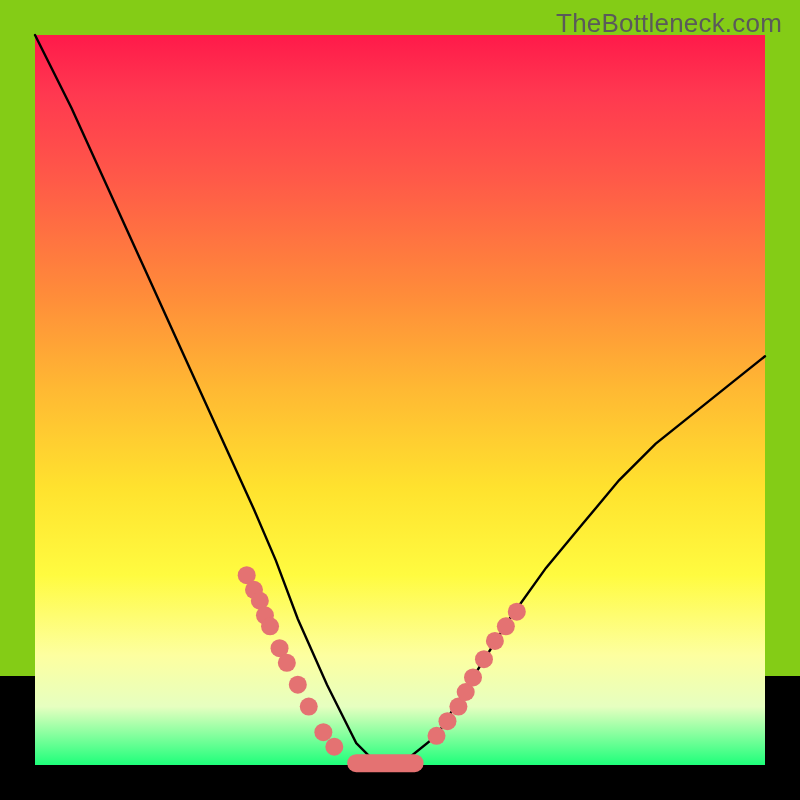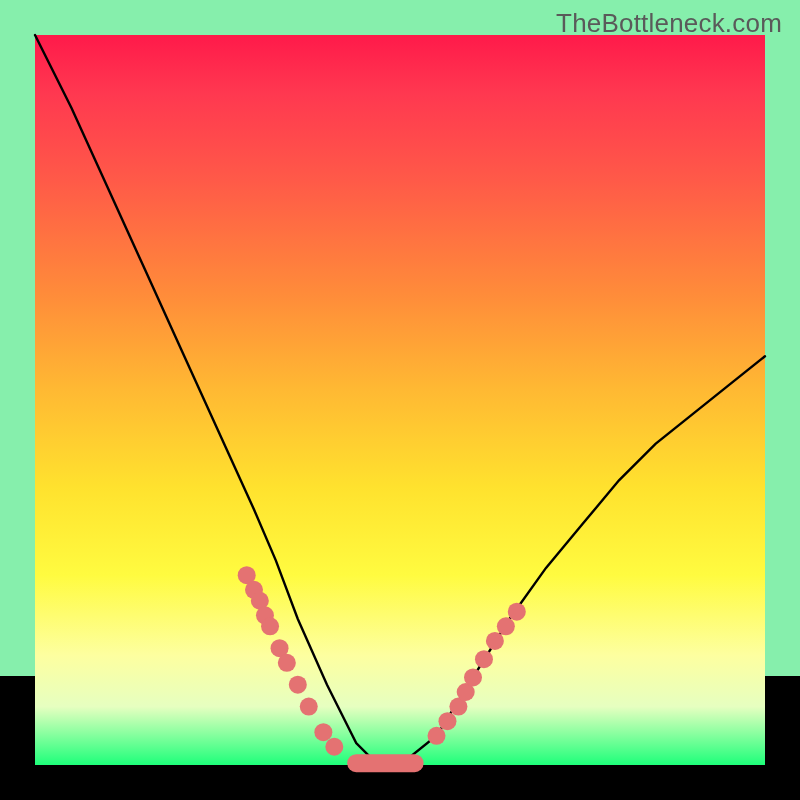--- a/index.html
+++ b/index.html
@@ -1,21 +1,21 @@
 <!DOCTYPE html>
 <html><head>
 <meta charset="utf-8">
 <style>
   * { margin: 0; padding: 0; box-sizing: border-box; }
   html, body { width: 800px; height: 800px; overflow: hidden; background: #000; }
   .frame {
     position: relative;
     width: 800px;
     height: 676px;
-    background: #86efac;
+    background: #84cc16;
   }
   .watermark {
     position: absolute;
     top: 8px;
     right: 18px;
     font-family: Arial, Helvetica, sans-serif;
     font-size: 26px;
     font-weight: 500;
     color: #5a5a5a;
     letter-spacing: 0.2px;

